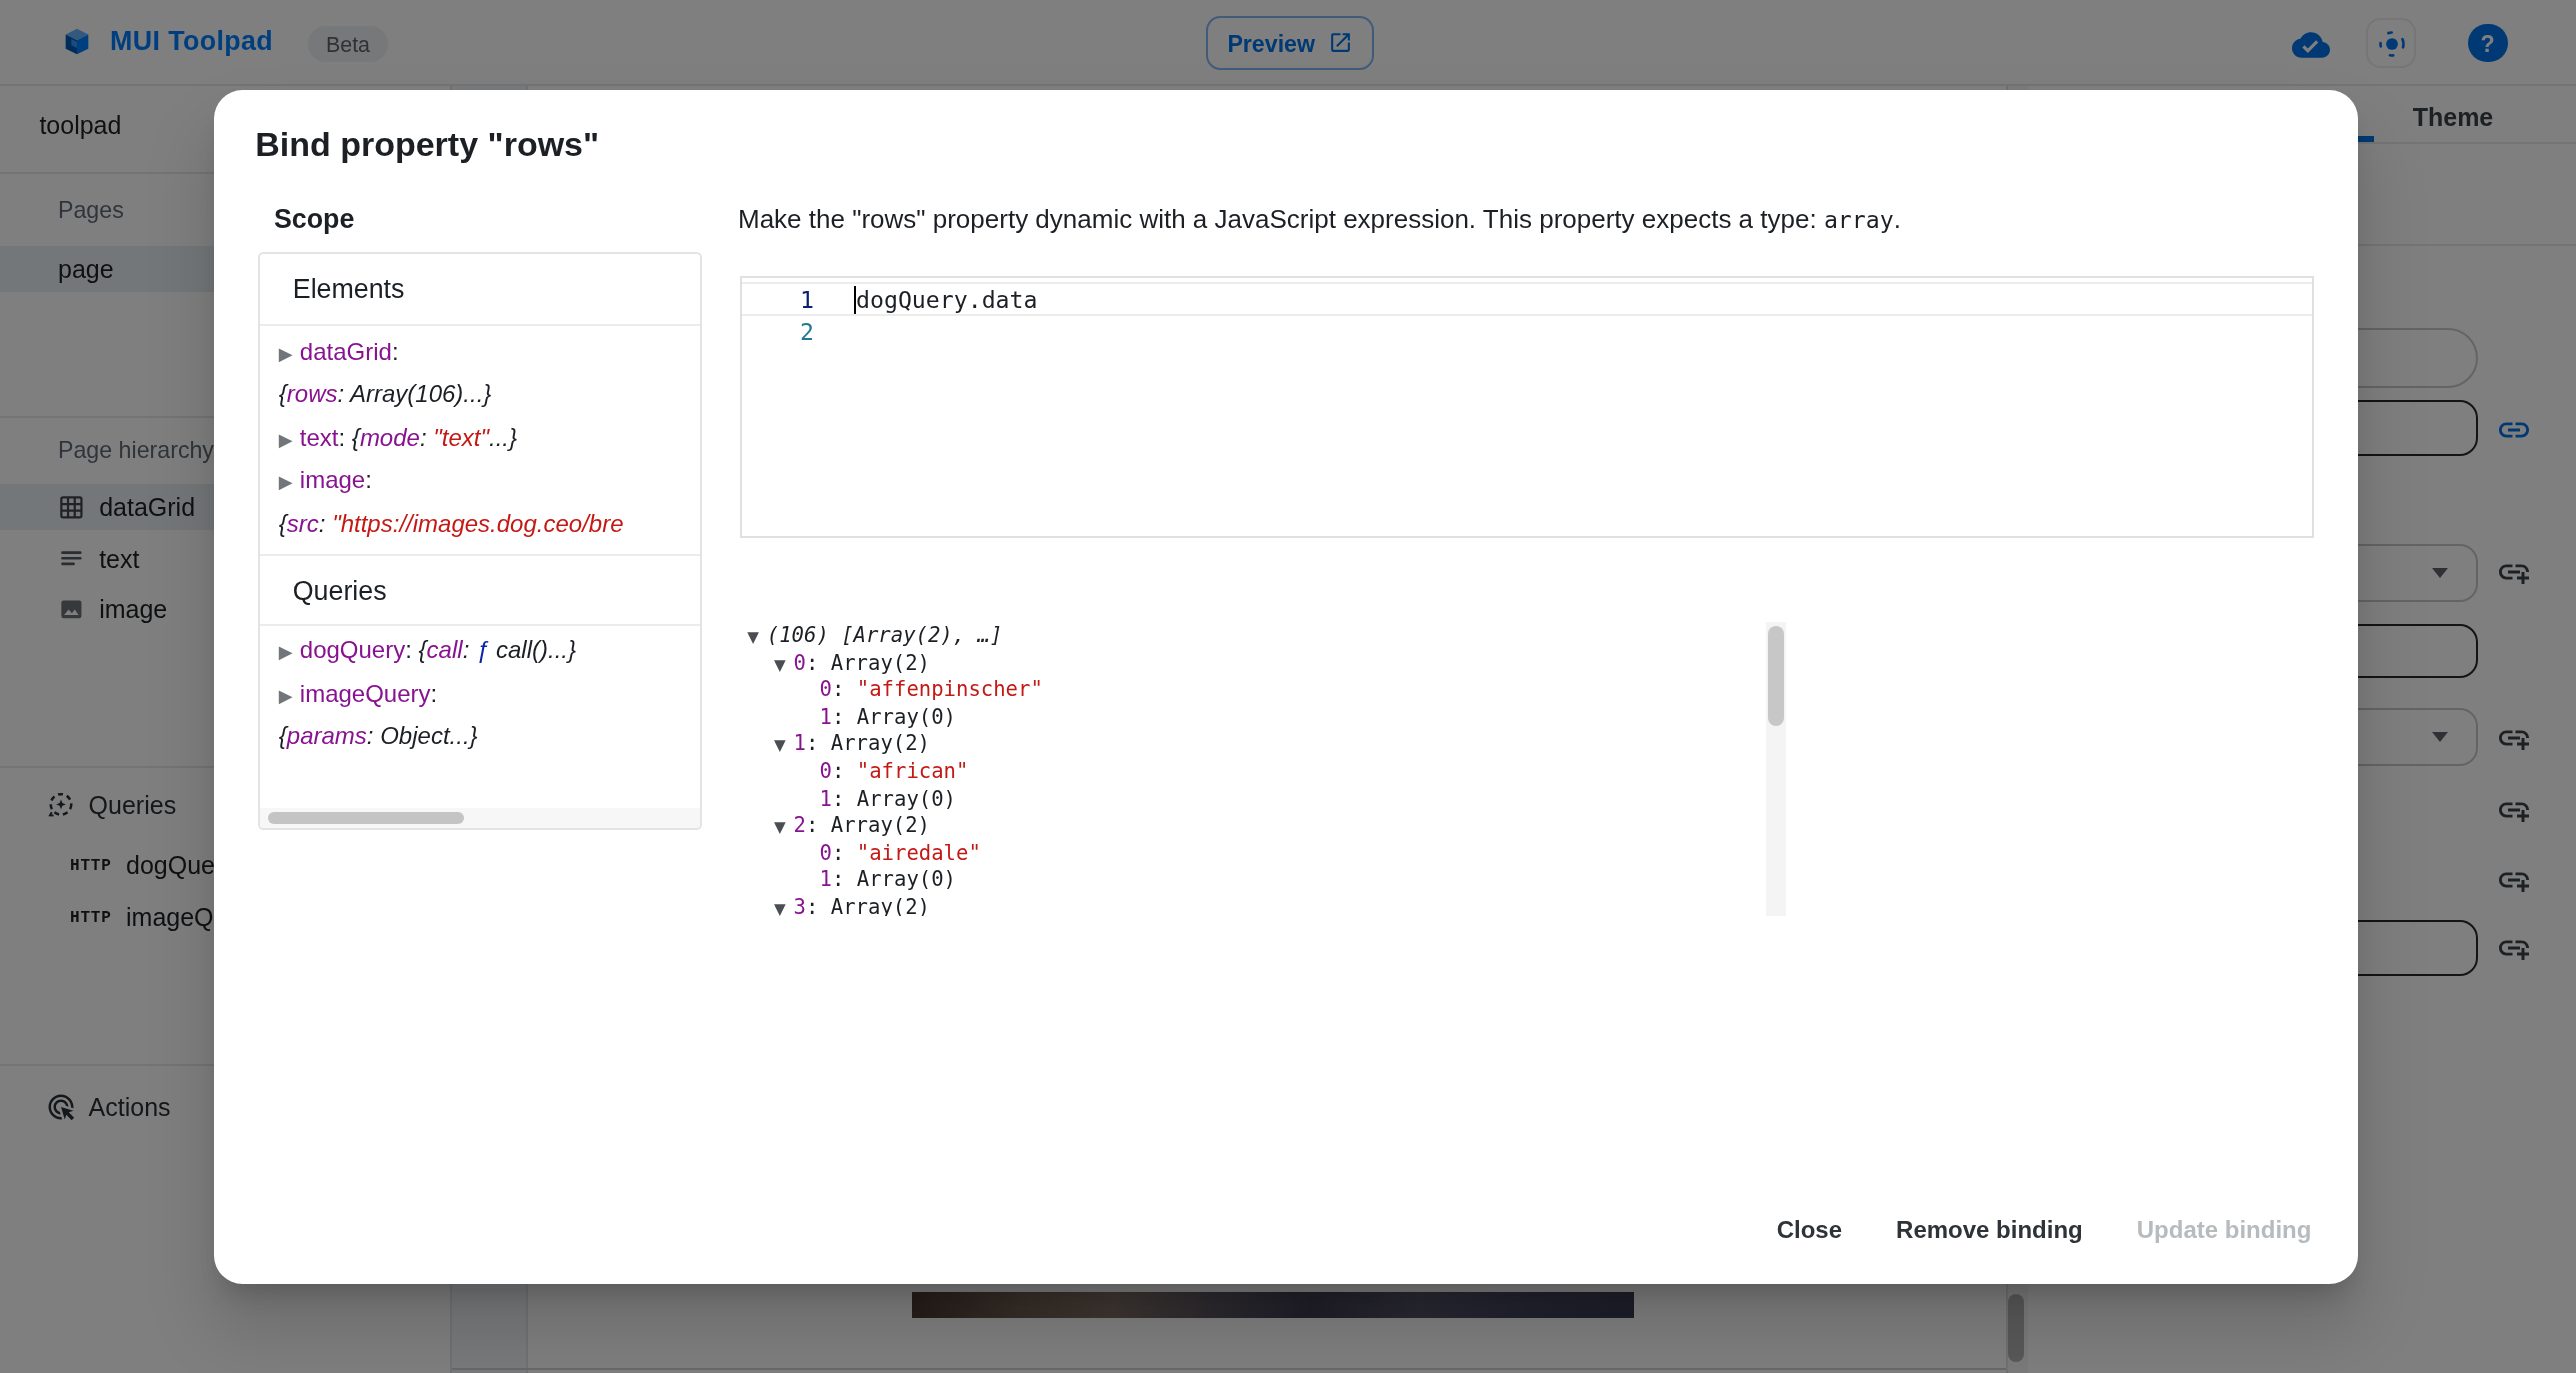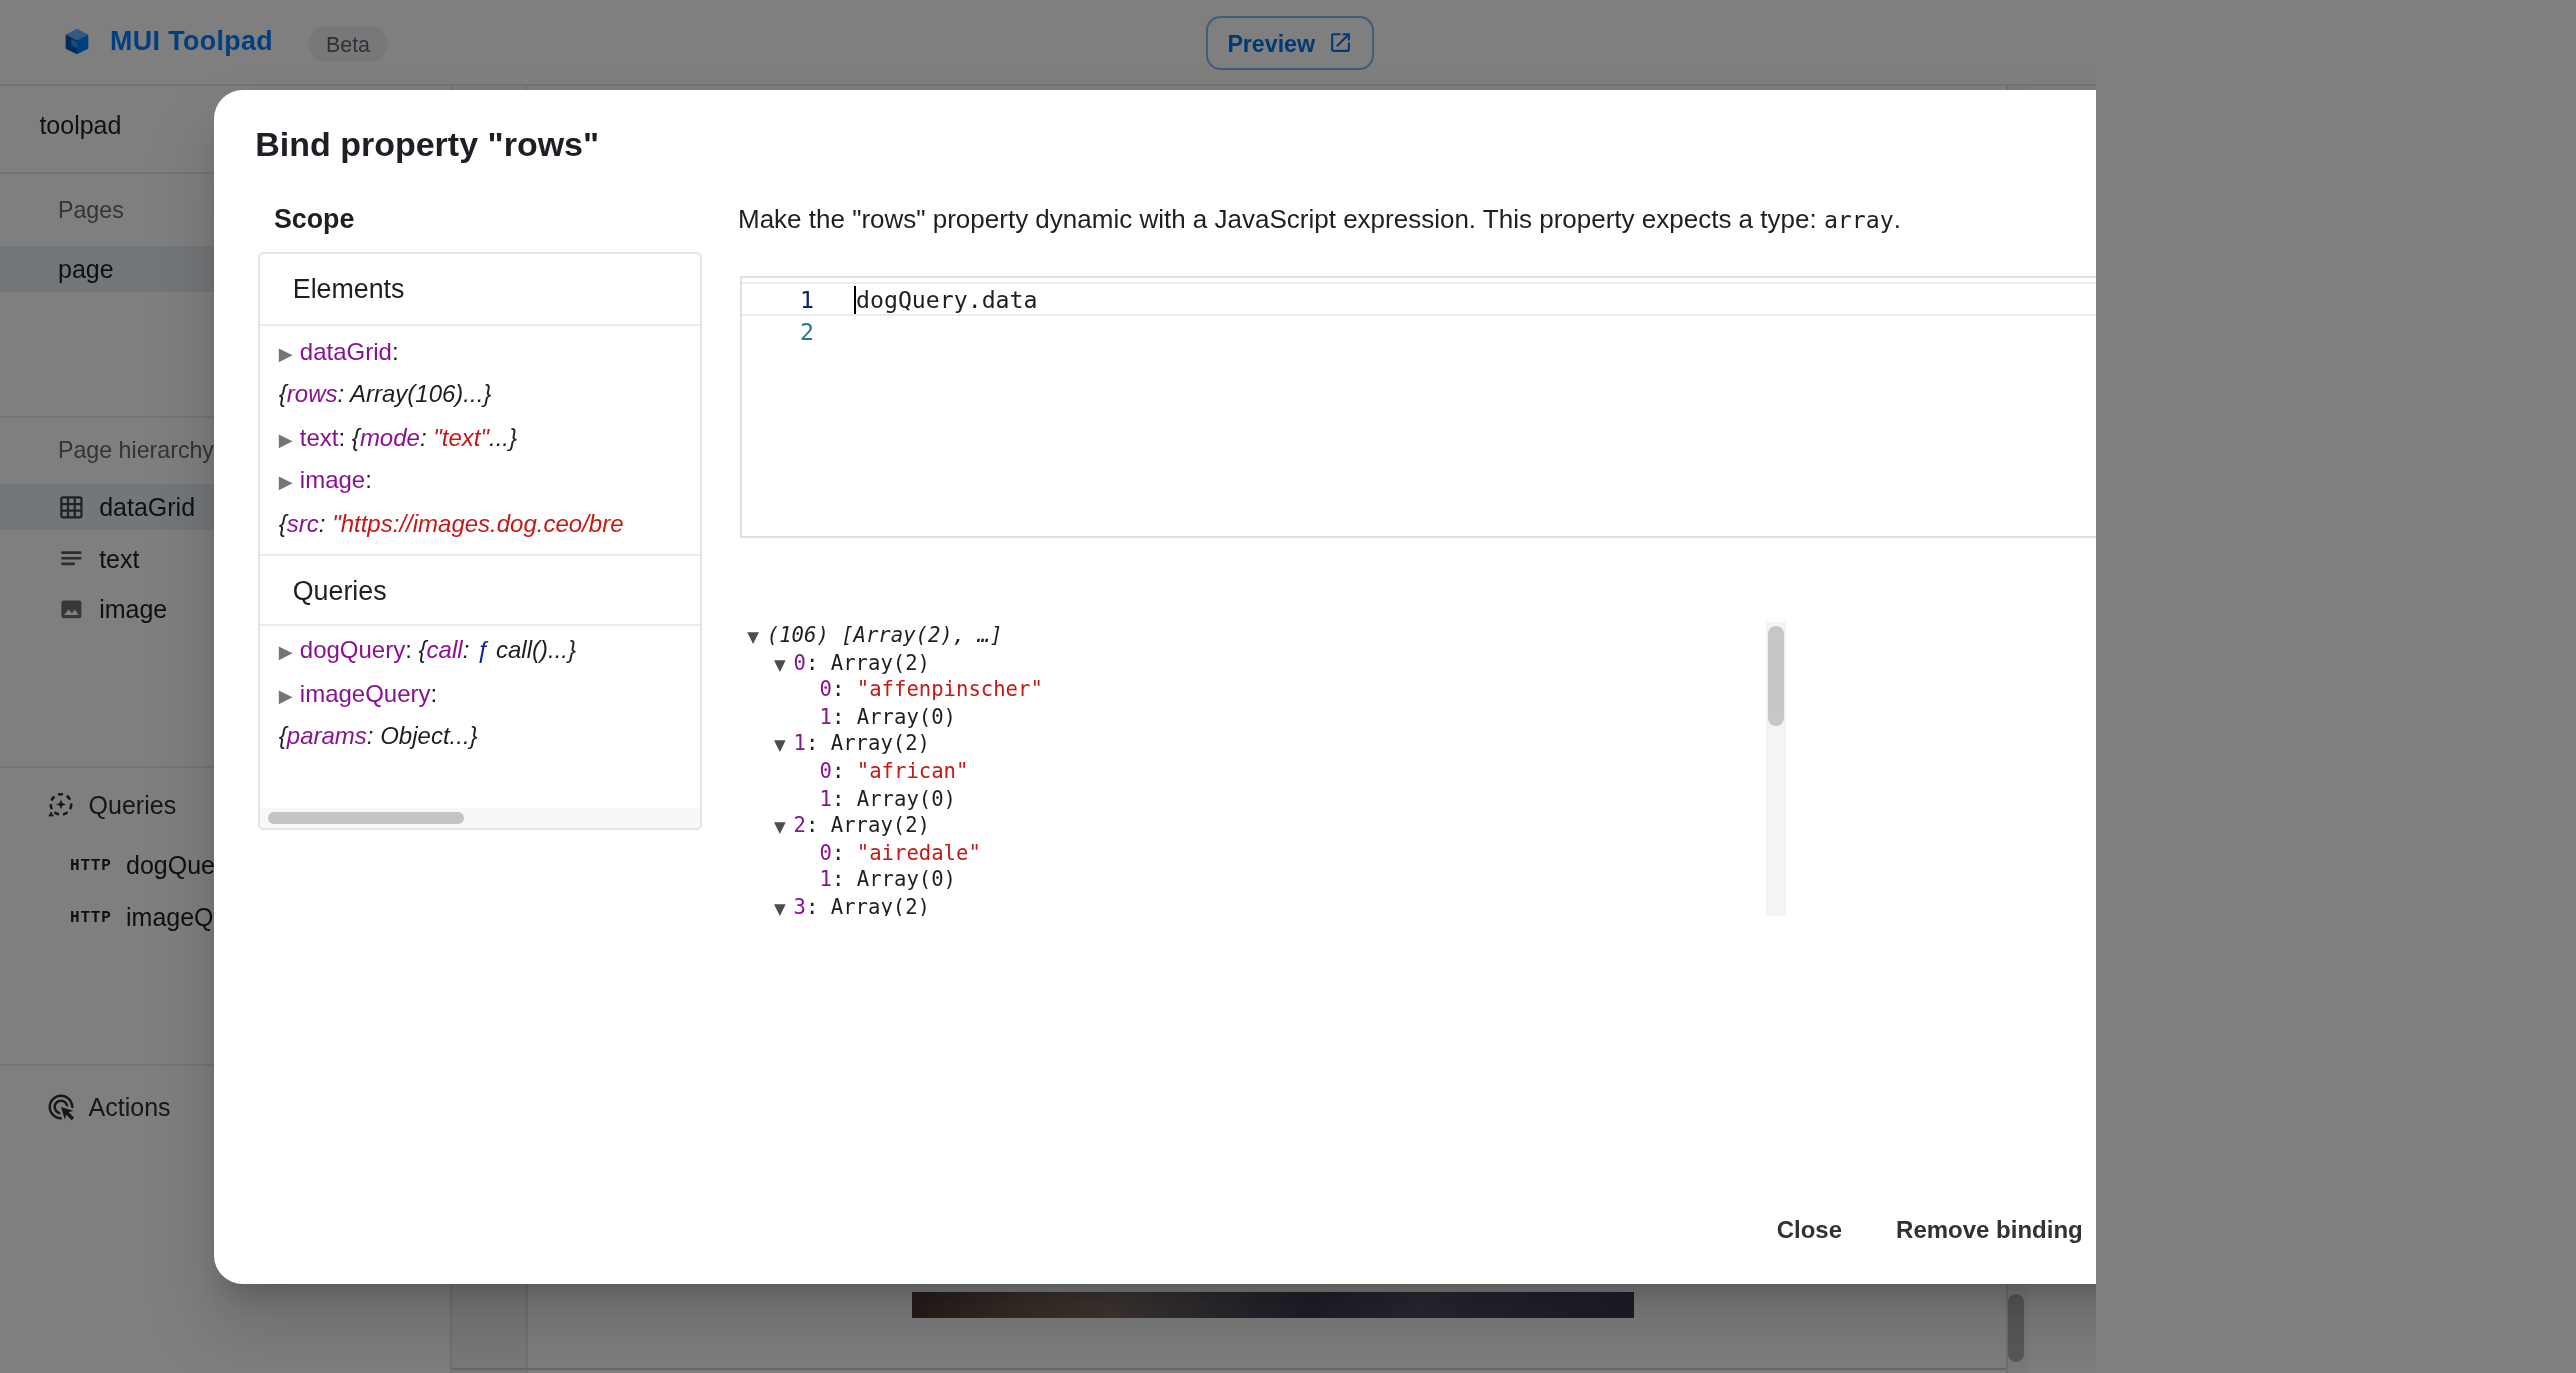--- a/index.html
+++ b/index.html
@@ -1,18 +1,18 @@
 <!DOCTYPE html>
 <html style="font-size:14.3px"><head>
 <meta charset="utf-8">
 <style>
   * { margin:0; padding:0; box-sizing:border-box; }
   html,body { width:2576px; height:1374px; overflow:hidden; background:#808080;
               font-family:"Liberation Sans", sans-serif; }
-  .stage { width:2096px; height:1374px; overflow:hidden; position:relative; }
+  .stage { width:2576px; height:1374px; overflow:hidden; position:relative; }
   .viewport { width:1288px; height:687px; transform:scale(2); transform-origin:0 0; position:relative; }
   .abs { position:absolute; }
   .app { position:absolute; inset:0; background:#fff; z-index:0; }
 
   
   .topbar { position:absolute; left:0; top:0; width:1288px; height:43px; background:#fff;
             border-bottom:0.9px solid #e7e9eb; }
   .brand { position:absolute; left:55px; top:13.4px; font-size:13.4px; font-weight:700; color:#007FFF; letter-spacing:0.2px; }
   .beta-chip { position:absolute; left:154px; top:12.5px; height:18px; padding:0 9px; border-radius:9px;
                background:#eef0f2; color:#5f6368; font-size:10.7px; line-height:18px; }

